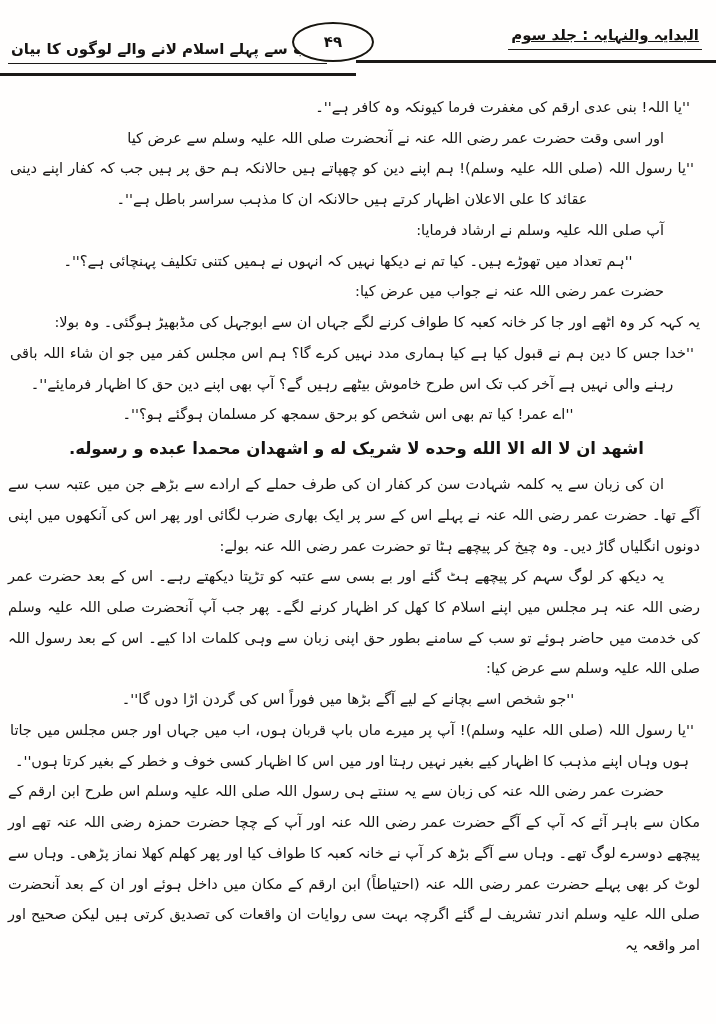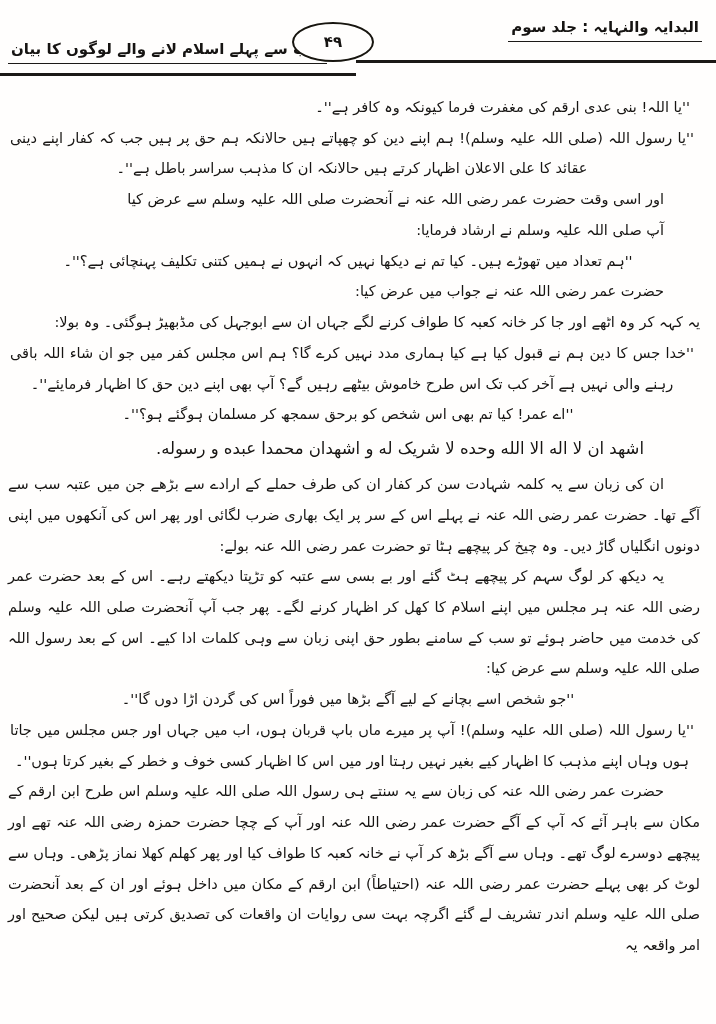--- a/index.html
+++ b/index.html
@@ -11,41 +11,41 @@
     color:#161412;
     font-family:"DejaVu Sans",sans-serif;
     direction:rtl;
     overflow:hidden;
     box-sizing:border-box;
   }
   
   .hdr{position:relative;height:86px;}
   .hdr-title{position:absolute;font-weight:bold;font-size:15px;white-space:nowrap;
              border-bottom:1.5px solid #1c1a18;padding:0 3px 5px 3px;}
-  .hdr-title-right{top:18px;right:14px;}
+  .hdr-title-right{top:26px;right:14px;text-decoration:underline;}
   .hdr-title-left{top:40px;left:8px;}
   .hdr-rule{position:absolute;height:3px;background:#1b1917;}
   .hdr-rule-right{top:60px;right:0;width:360px;}
   .hdr-rule-left{top:73px;left:0;width:356px;}
   .hdr-ellipse{
     position:absolute;top:22px;left:292px;width:78px;height:36px;
     border:2px solid #17150f;border-radius:50%;
     background:#fffefd;z-index:2;
     display:flex;align-items:center;justify-content:center;
     font-size:15px;font-weight:bold;
   }
   
   .body-text{padding:6px 16px 0 8px;font-size:14.5px;line-height:2.12;}
   .pg{margin:0;}
   .para{text-align:justify;text-indent:36px;}
   .para-flush{text-align:justify;text-indent:0;}
   .quote{text-align:center;margin:0 48px 0 36px;}
   .quote-start{text-align:right;margin:0 10px 0 150px;}
   .quote-wide{text-align:justify;text-align-last:center;margin:0 6px 0 2px;}
-  .kalima{font-weight:normal;font-size:16.5px;text-align:right;margin:2px 56px 2px 0;
+  .kalima{font-weight:bold;font-size:16.5px;text-align:right;margin:2px 56px 2px 0;
           letter-spacing:.3px;}
 </style>
 </head>
 <body>
 
 <div class="page">
 
   <div class="hdr">
     <div class="hdr-title hdr-title-right">البدایہ والنہایہ : جلد سوم</div>
 
@@ -54,22 +54,22 @@
     </div>
 
     <div class="hdr-title hdr-title-left">سب سے پہلے اسلام لانے والے لوگوں کا بیان</div>
 
     <div class="hdr-rule hdr-rule-right"></div>
     <div class="hdr-rule hdr-rule-left"></div>
   </div>
 
   <div class="body-text">
       <p class="pg quote-start">''یا اللہ! بنی عدی ارقم کی مغفرت فرما کیونکہ وہ کافر ہے''۔</p>
+      <p class="pg para">اور اسی وقت حضرت عمر رضی اللہ عنہ نے آنحضرت صلی اللہ علیہ وسلم سے عرض کیا</p>
       <p class="pg quote-wide">''یا رسول اللہ (صلی اللہ علیہ وسلم)! ہم اپنے دین کو چھپاتے ہیں حالانکہ ہم حق پر ہیں جب کہ کفار اپنے دینی عقائد کا علی الاعلان اظہار کرتے ہیں حالانکہ ان کا مذہب سراسر باطل ہے''۔</p>
-      <p class="pg para">اور اسی وقت حضرت عمر رضی اللہ عنہ نے آنحضرت صلی اللہ علیہ وسلم سے عرض کیا</p>
       <p class="pg para">آپ صلی اللہ علیہ وسلم نے ارشاد فرمایا:</p>
       <p class="pg quote">''ہم تعداد میں تھوڑے ہیں۔ کیا تم نے دیکھا نہیں کہ انہوں نے ہمیں کتنی تکلیف پہنچائی ہے؟''۔</p>
       <p class="pg para">حضرت عمر رضی اللہ عنہ نے جواب میں عرض کیا:</p>
       <p class="pg para-flush">یہ کہہ کر وہ اٹھے اور جا کر خانہ کعبہ کا طواف کرنے لگے جہاں ان سے ابوجہل کی مڈبھیڑ ہوگئی۔ وہ بولا:</p>
       <p class="pg quote-wide">''خدا جس کا دین ہم نے قبول کیا ہے کیا ہماری مدد نہیں کرے گا؟ ہم اس مجلس کفر میں جو ان شاء اللہ باقی رہنے والی نہیں ہے آخر کب تک اس طرح خاموش بیٹھے رہیں گے؟ آپ بھی اپنے دین حق کا اظہار فرمایئے''۔</p>
       <p class="pg quote">''اے عمر! کیا تم بھی اس شخص کو برحق سمجھ کر مسلمان ہوگئے ہو؟''۔</p>
       <p class="pg kalima">اشهد ان لا اله الا الله وحده لا شریک له و اشهدان محمدا عبده و رسوله.</p>
       <p class="pg para">ان کی زبان سے یہ کلمہ شہادت سن کر کفار ان کی طرف حملے کے ارادے سے بڑھے جن میں عتبہ سب سے آگے تھا۔ حضرت عمر رضی اللہ عنہ نے پہلے اس کے سر پر ایک بھاری ضرب لگائی اور پھر اس کی آنکھوں میں اپنی دونوں انگلیاں گاڑ دیں۔ وہ چیخ کر پیچھے ہٹا تو حضرت عمر رضی اللہ عنہ بولے:</p>
       <p class="pg para">یہ دیکھ کر لوگ سہم کر پیچھے ہٹ گئے اور بے بسی سے عتبہ کو تڑپتا دیکھتے رہے۔ اس کے بعد حضرت عمر رضی اللہ عنہ ہر مجلس میں اپنے اسلام کا کھل کر اظہار کرنے لگے۔ پھر جب آپ آنحضرت صلی اللہ علیہ وسلم کی خدمت میں حاضر ہوئے تو سب کے سامنے بطور حق اپنی زبان سے وہی کلمات ادا کیے۔ اس کے بعد رسول اللہ صلی اللہ علیہ وسلم سے عرض کیا:</p>
       <p class="pg quote">''جو شخص اسے بچانے کے لیے آگے بڑھا میں فوراً اس کی گردن اڑا دوں گا''۔</p>

